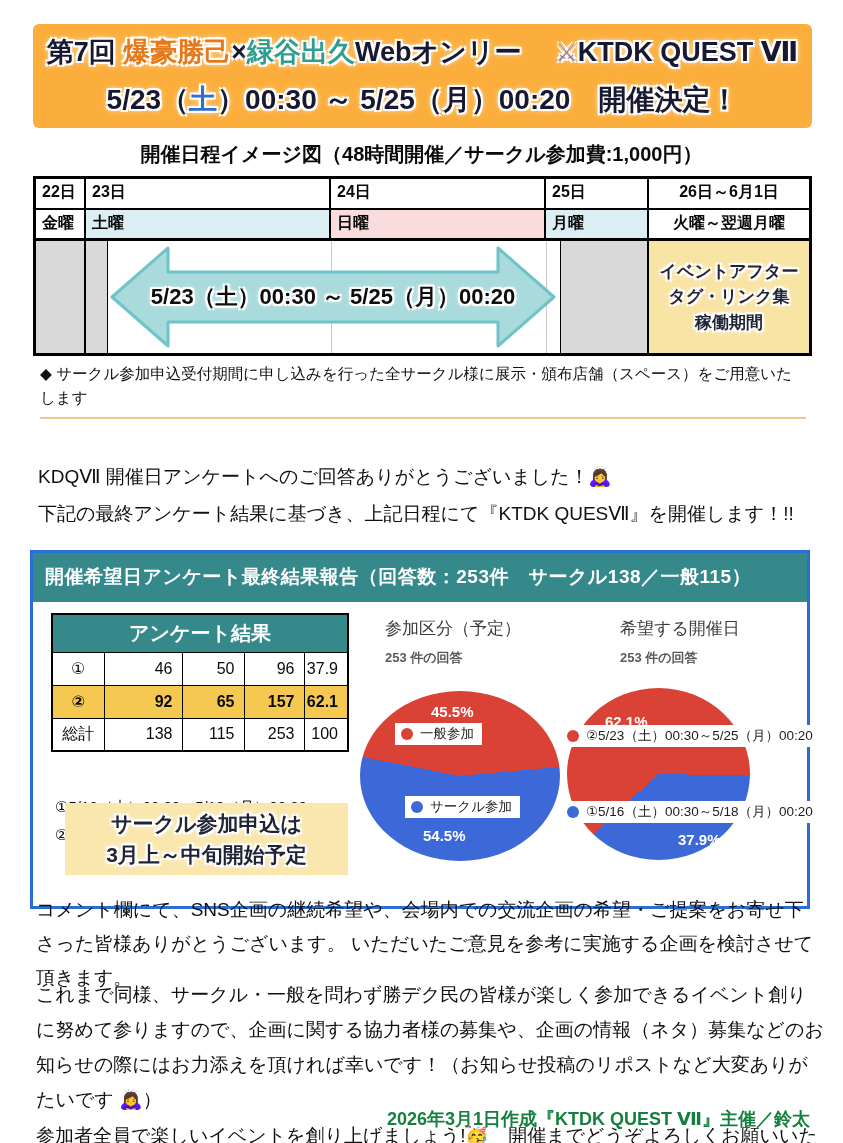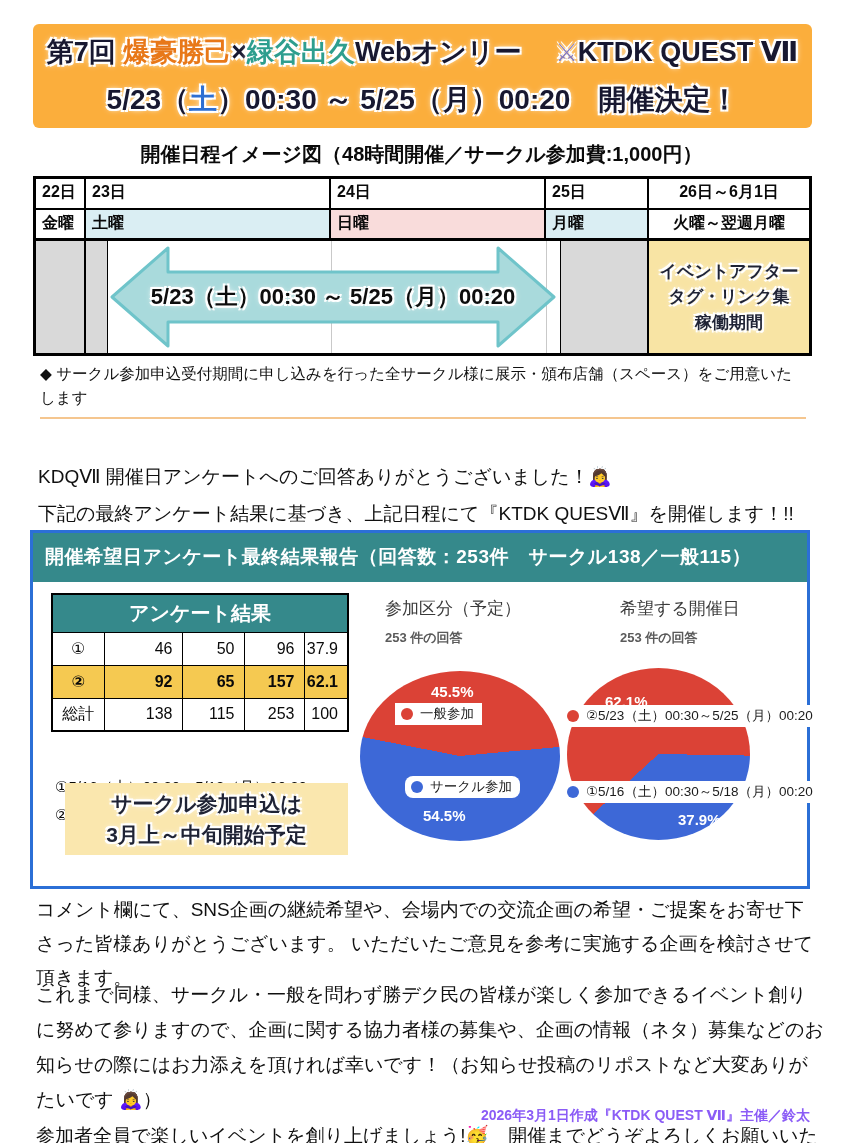--- a/index.html
+++ b/index.html
@@ -53,21 +53,21 @@
   .note { position:absolute; left:40px; width:766px; font-size:15.5px; color:#101010;
           border-bottom:2px solid #F5C68F; padding-bottom:7px; line-height:1.55; }
   .note .small { font-size:13px; }
   .note .indent { padding-left:17px; }
 
   
   .intro { position:absolute; left:38px; top:458px; width:780px; font-size:19px;
            color:#101010; line-height:1.95; }
 
   
-  .section { position:absolute; left:30px; top:530px; width:780px; height:359px;
+  .section { position:absolute; left:30px; top:550px; width:780px; height:359px;
              border:3px solid #2B6FD6; background:#fff; }
   .sec-head { background:#35898B; color:#fff; font-size:19px; font-weight:bold;
               padding:11px 12px 12px; letter-spacing:0.5px; }
 
   .stable { position:absolute; left:18px; top:60px; border:2px solid #000; border-collapse:collapse; }
   .stable td, .stable th { border:1.5px solid #000; font-size:16px; color:#0a0a0a; height:33px; }
   .stable .ttl { background:#35898B; color:#fff; font-size:20px; font-weight:bold;
                  text-align:center; height:38px; }
   .stable .hrow td { background:#D8EBF2; text-align:center; }
   .stable .num { text-align:right; padding-right:9px; }
@@ -91,21 +91,21 @@
           align-items:center; gap:7px; white-space:nowrap; }
   .chip .dot { width:12px; height:12px; border-radius:50%; flex:none; }
   .chip .lbl { font-size:13.5px; color:#1c1c1c; }
   .dot-red { background:#DB4236; } .dot-blue { background:#3D68D7; }
 
   
   .closing1 { position:absolute; left:36px; top:893px; width:782px; font-size:19px;
               color:#101010; line-height:1.8; }
   .closing2 { position:absolute; left:36px; top:977px; width:790px; font-size:19px;
               color:#101010; line-height:1.85; }
-  .footer { position:absolute; right:33px; top:1107px; font-size:14px; color:#8b5cf6;
+  .footer { position:absolute; right:33px; top:1107px; font-size:18px; color:#15803d;
             font-weight:bold; }
 </style>
 </head>
 <body>
 
 <div class="page">
 
   <div class="banner">
     <div class="l1 glow"><span>第7回 </span><span class="c-bakugo">爆豪勝己</span><span>×</span><span class="c-deku">緑谷出久</span><span>Webオンリー</span><span style="display:inline-block;width:34px;"></span><span class="swords">⚔</span><span>KTDK QUEST Ⅶ</span></div>
     <div class="l2 glow"><span>5/23（</span><span class="c-sat">土</span><span>）00:30 ～ 5/25（月）00:20　</span><span>開催決定！</span></div>
@@ -203,21 +203,21 @@
     </div>
 
     <div class="chart-title" style="left:352px; top:64px;">参加区分（予定）</div>
     <div class="chart-sub" style="left:352px; top:96px;">253 件の回答</div>
     <div class="pie" id="pie1" style="left: 327px; top: 138px; width: 200px; height: 170px; background: conic-gradient(from 281deg, rgb(219, 66, 54) 0deg, rgb(219, 66, 54) 163.8deg, rgb(61, 104, 215) 0deg);"></div>
     <div class="pct" style="left:398px; top:150px;">45.5%</div>
     <div class="chip" style="left:362px; top:170px;">
       <span class="dot dot-red"></span>
       <span class="lbl">一般参加</span>
     </div>
-    <div class="chip" style="left:372px; top:243px;border-radius:8px;">
+    <div class="chip" style="left:372px; top:243px;">
       <span class="dot dot-blue"></span>
       <span class="lbl">サークル参加</span>
     </div>
     <div class="pct" style="left:390px; top:274px;">54.5%</div>
 
     <div class="chart-title" style="left:587px; top:64px;">希望する開催日</div>
     <div class="chart-sub" style="left:587px; top:96px;">253 件の回答</div>
     <div class="pie" id="pie2" style="left: 534px; top: 135px; width: 183px; height: 172px; background: conic-gradient(from 91deg, rgb(61, 104, 215) 0deg, rgb(61, 104, 215) 136.44deg, rgb(219, 66, 54) 0deg);"></div>
     <div class="pct" style="left:572px; top:160px;">62.1%</div>
     <div class="chip" style="left:528px; top:172px;">

